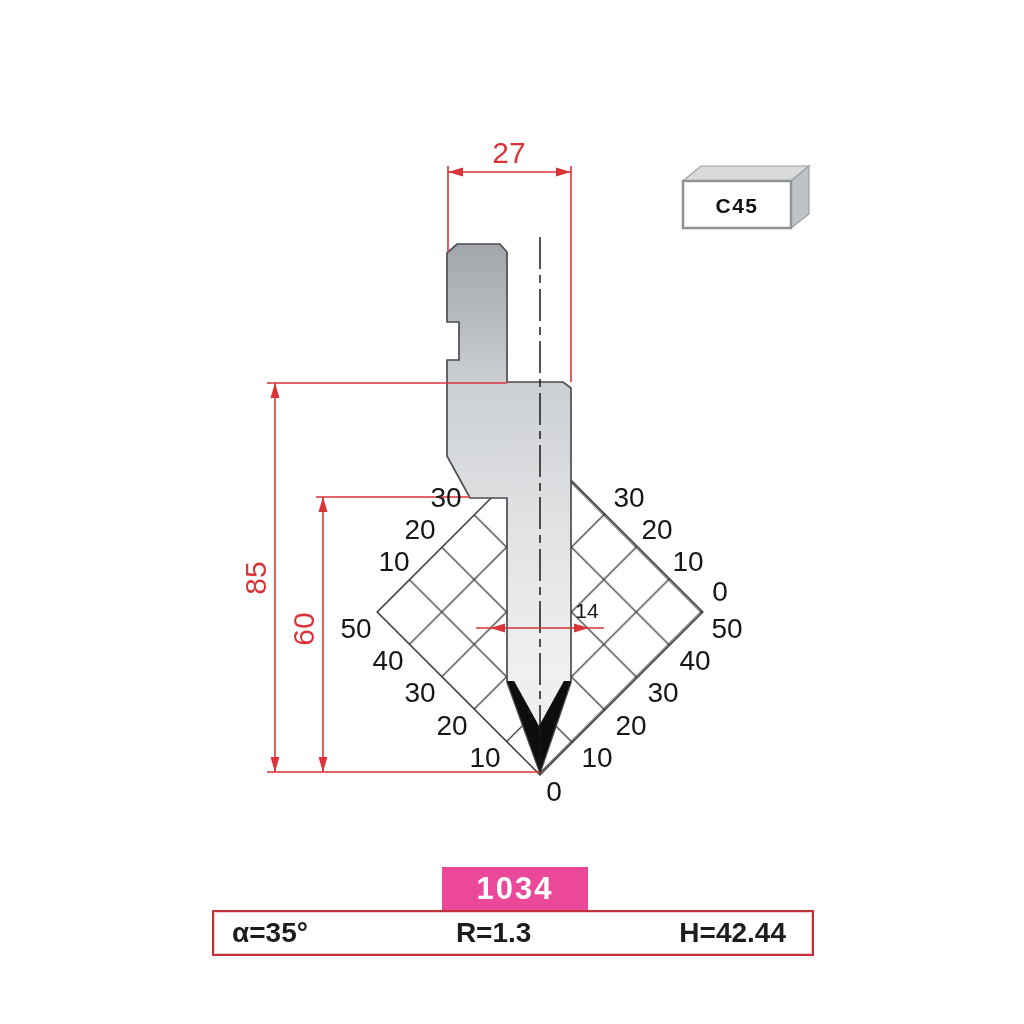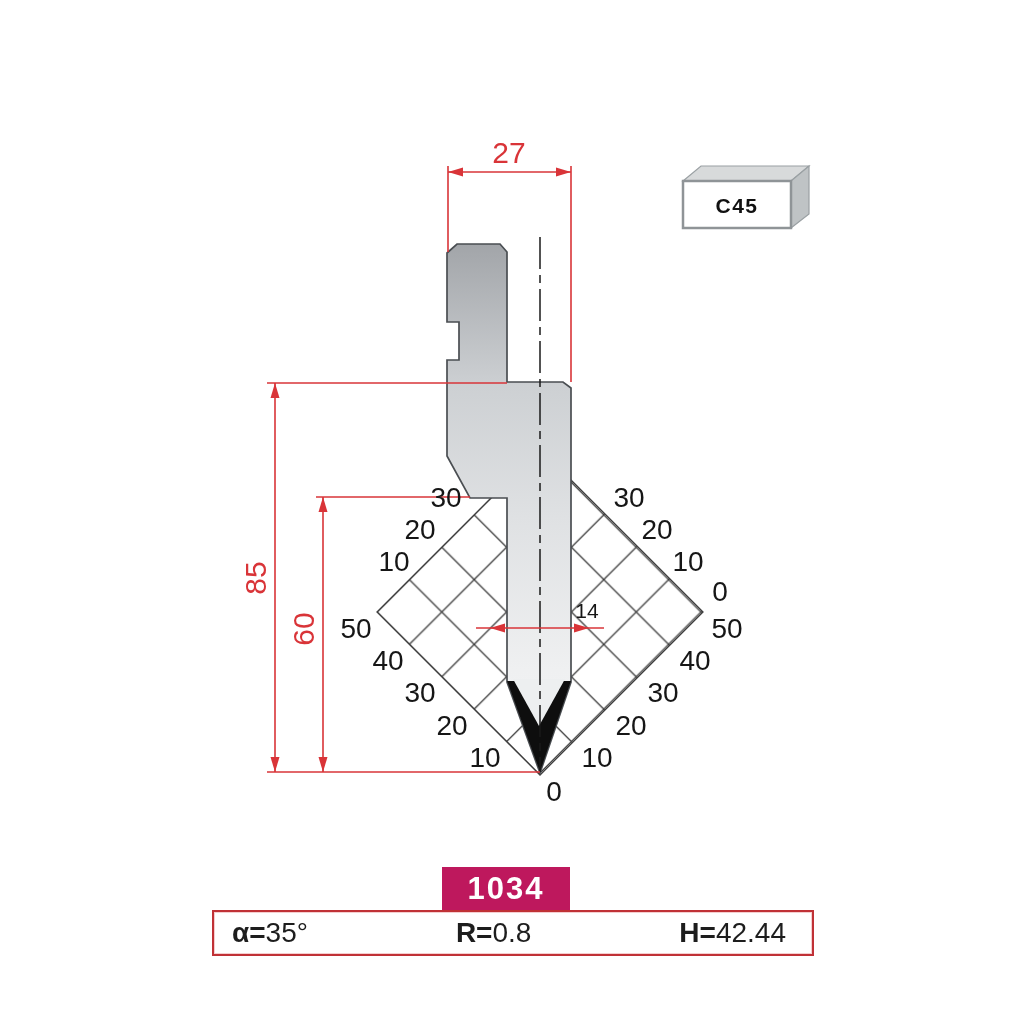--- a/index.html
+++ b/index.html
@@ -8,22 +8,22 @@
     width: 1024px;
     height: 1024px;
     background: #ffffff;
     overflow: hidden;
     font-family: "Liberation Sans", sans-serif;
   }
   #drawing-svg { position: absolute; left: 0; top: 0; }
   .badge {
     position: absolute;
     left: 442px; top: 867px;
-    width: 128px; height: 43px;
-    background: #be185d;
+    width: 146px; height: 43px;
+    background: #ec4899;
     color: #ffffff;
     font-size: 31px;
     font-weight: bold;
     letter-spacing: 2px;
     text-align: center;
     line-height: 44px;
   }
   .specbar {
     position: absolute;
     left: 212px; top: 910px;
@@ -34,21 +34,21 @@
     box-shadow: inset 0 0 0 1px rgba(214,60,64,0.25);
     display: flex;
     align-items: center;
     justify-content: space-between;
     padding: 0 26px 0 18px;
     font-size: 28px;
     color: #1d1d1d;
     white-space: nowrap;
   }
   .spec-item .lbl { font-weight: bold; }
-  .spec-item .val { font-weight: normal; }
+  .spec-item .val { font-weight: bold; }
 </style>
 </head>
 <body>
 
 <div id="canvas">
 
   <svg id="drawing-svg" width="1024" height="1024" viewBox="0 0 1024 1024">
     <defs>
       <linearGradient id="punchGrad" gradientUnits="userSpaceOnUse" x1="0" y1="244" x2="0" y2="790">
         <stop offset="0" stop-color="#a2a5a9"></stop>
@@ -138,20 +138,20 @@
     </g>
   </svg>
 
   <div class="badge">1034</div>
 
   <div class="specbar">
     <span class="spec-item">
       <span class="lbl">α=</span><span class="val">35°</span>
     </span>
     <span class="spec-item">
-      <span class="lbl">R=</span><span class="val">0.8</span>
+      <span class="lbl">R=</span><span class="val">1.3</span>
     </span>
     <span class="spec-item">
       <span class="lbl">H=</span><span class="val">42.44</span>
     </span>
   </div>
 
 </div>
 
 </body></html>

